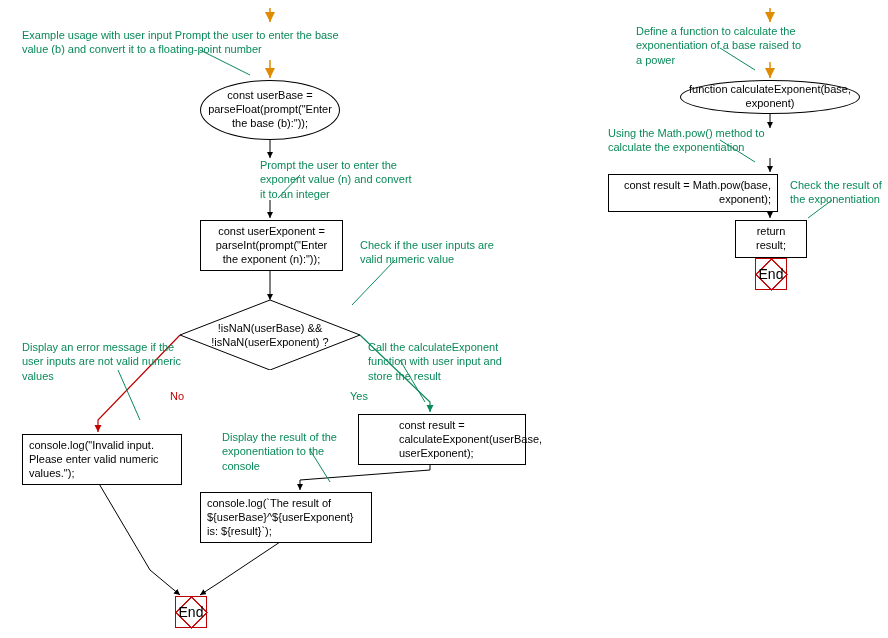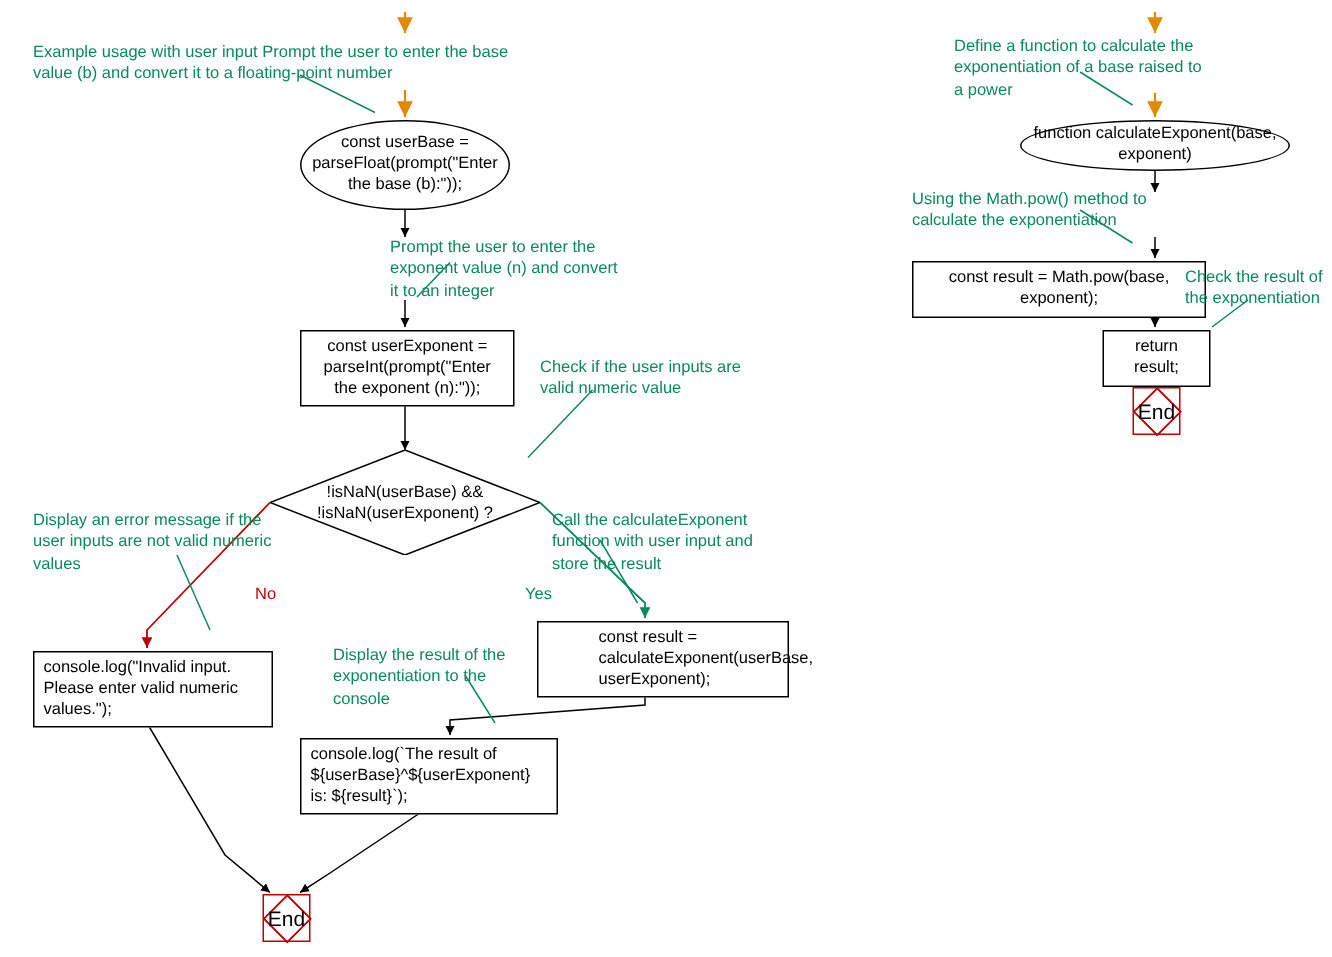--- a/index.html
+++ b/index.html
@@ -193,21 +193,21 @@
   </div>
 
   <div class="comment" style="left:608px; top:24px; width:170px;margin-left:28px;">Define a function to calculate the exponentiation of a base raised to a power</div>
 
   <div class="node ellipse" style="left:680px; top:80px; width:180px; height:34px;">
     <span>function calculateExponent(base, exponent)</span>
   </div>
 
   <div class="comment" style="left:608px; top:126px; width:160px;">Using the Math.pow() method to calculate the exponentiation</div>
 
-  <div class="node" style="left:608px; top:174px; width:196px; text-align:center;">
+  <div class="node" style="left:608px; top:174px; width:170px; text-align:right;">
     <span>const result = Math.pow(base, exponent);</span>
   </div>
 
   <div class="comment" style="left:790px; top:178px; width:95px;">Check the result of the exponentiation</div>
 
   <div class="node" style="left:735px; top:220px; width:72px;">
     <span>return result;</span>
   </div>
 
   <div class="end-box" style="left:755px; top:258px;">

